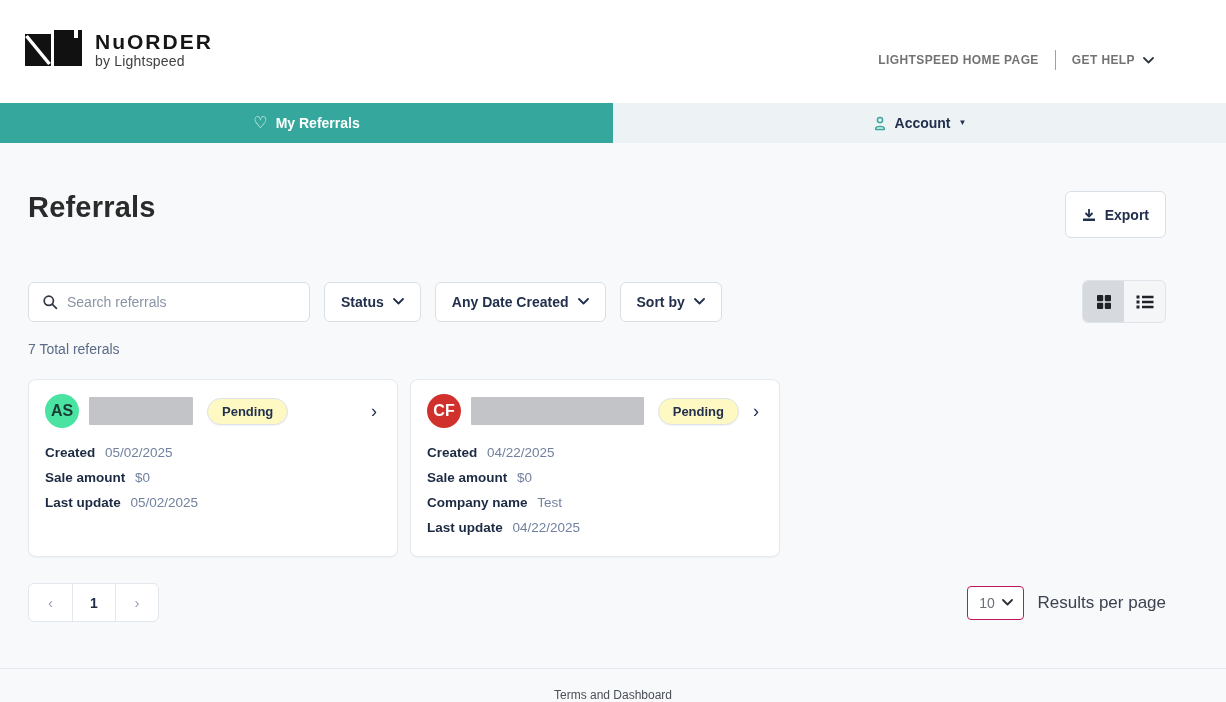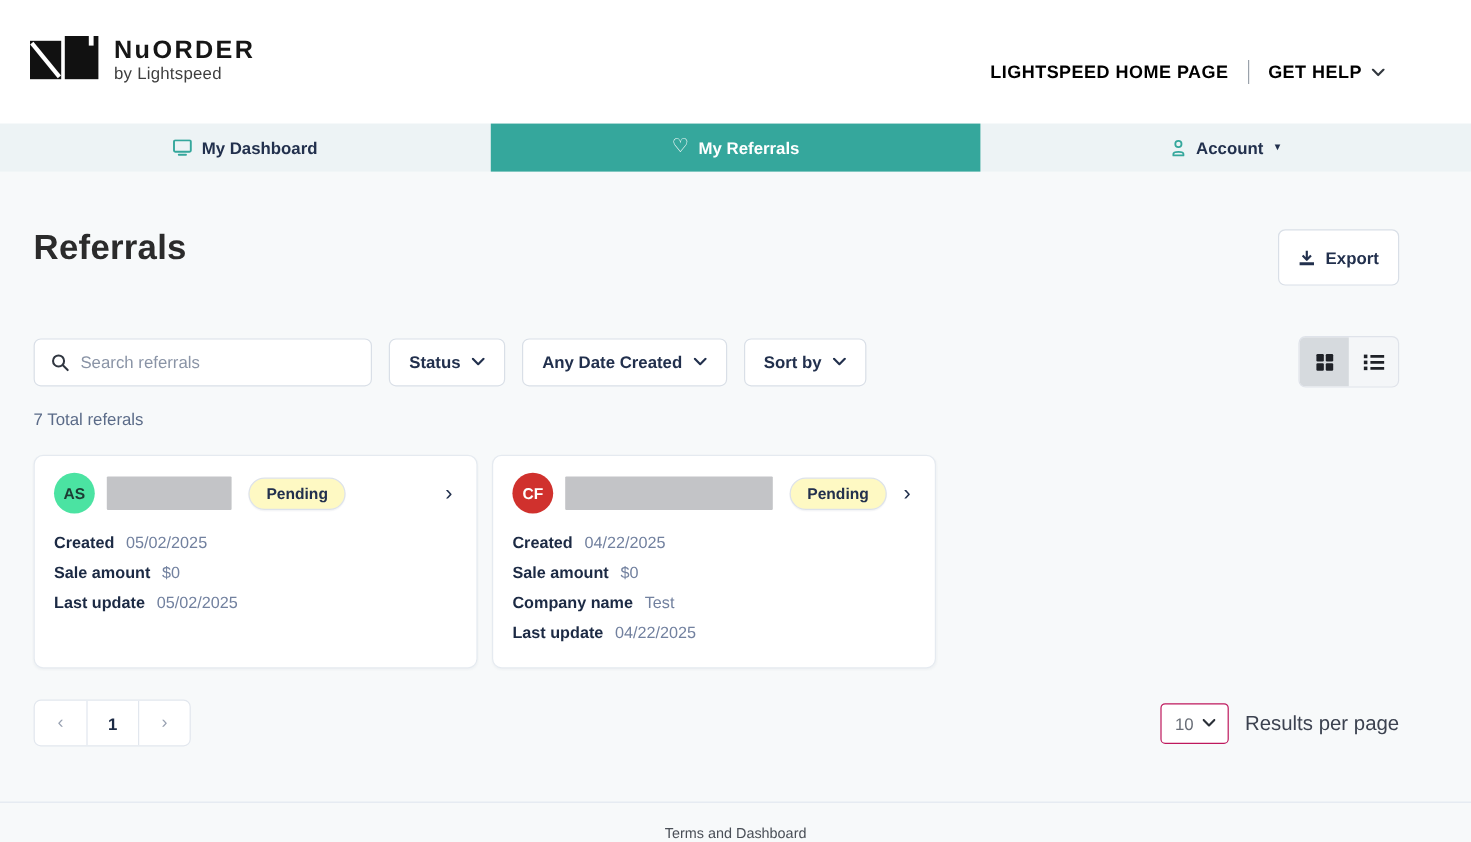--- a/index.html
+++ b/index.html
@@ -10,21 +10,21 @@
     color:#22304d;
     position:relative;
     overflow:hidden;
   }
   
   .header { position:absolute; top:0; left:0; right:0; height:103px; background:#ffffff; }
   .logo { position:absolute; left:25px; top:29px; display:flex; align-items:center; gap:12px; cursor:pointer; }
   .logo-text .brand-name { font-size:21px; font-weight:800; letter-spacing:2px; color:#161616; line-height:22px; }
   .logo-text .brand-tagline { font-size:14px; color:#3f3f3f; letter-spacing:0.2px; }
   .header-links { position:absolute; right:72px; top:50px; display:flex; align-items:center; gap:16px; }
-  .header-link { font-size:15px; font-weight:700; letter-spacing:0.4px; color:#000000; cursor:pointer; display:flex; align-items:center; gap:8px; }
+  .header-link { font-size:12px; font-weight:700; letter-spacing:0.4px; color:#737373; cursor:pointer; display:flex; align-items:center; gap:8px; }
   .header-divider { width:1px; height:20px; background:#9aa2ab; }
   
   .nav { position:absolute; top:103px; left:0; right:0; height:40px; display:flex; background:#edf3f5; }
   .nav-tab { flex:1 1 0; display:flex; align-items:center; justify-content:center; gap:8px; font-size:14px; font-weight:700; color:#22304d; cursor:pointer; }
   .nav-tab.active { background:#35a79c; color:#ffffff; }
   .nav-tab .tab-icon { display:flex; align-items:center; }
   .heart-glyph { font-size:16px; line-height:1; font-weight:400; }
   .caret-down { font-size:8px; line-height:1; }
   
   .content { position:absolute; top:143px; left:0; right:0; padding:0 60px 0 28px; }
@@ -40,21 +40,21 @@
   .filter-btn { height:40px; }
   .view-toggle { margin-left:auto; display:flex; border:1px solid #dfe3ea; border-radius:6px; overflow:hidden; height:43px; background:#f4f6f8; }
   .toggle-seg { width:41px; display:flex; align-items:center; justify-content:center; cursor:pointer; }
   .toggle-seg.active { background:#d6dade; }
   
   .total-text { margin-top:18px; font-size:14px; color:#5b6b88; }
   
   .cards-row { margin-top:22px; display:flex; gap:12px; }
   .card { width:370px; background:#ffffff; border:1px solid #e5eaf0; border-radius:8px; padding:14px 16px 16px; box-shadow:0 1px 2px rgba(20,40,80,0.04); cursor:pointer; }
   .card-head { display:flex; align-items:center; gap:10px; margin-bottom:12px; }
-  .avatar { width:34px; height:34px; border-radius:50%; display:flex; align-items:center; justify-content:center; font-size:13px; font-weight:700; flex:none; }
+  .avatar { width:34px; height:34px; border-radius:50%; display:flex; align-items:center; justify-content:center; font-size:16px; font-weight:700; flex:none; }
   .redacted { height:28px; background:#c3c4c7; border-radius:1px; }
   .redacted.w-sm { width:104px; }
   .redacted.w-lg { width:178px; }
   .status-pill { border:1px solid #dde2ea; border-radius:15px; padding:5px 14px; font-size:13px; font-weight:700; color:#22304d; background:#fef9c3; box-shadow:0 1px 1px rgba(20,40,80,0.05); margin-left:4px; }
   .card-chevron { margin-left:auto; font-size:18px; line-height:1; color:#22304d; padding:0 4px; }
   .card-line { font-size:13.5px; line-height:25px; white-space:nowrap; }
   .card-line .lbl { font-weight:700; color:#1c2a44; }
   .card-line .val { color:#72819f; margin-left:6px; }
   
   .pager-row { margin-top:26px; display:flex; align-items:center; justify-content:space-between; }
@@ -97,29 +97,20 @@
       <span>
         <svg width="11" height="7" viewBox="0 0 11 7">
             <polyline points="1,1 5.5,5.5 10,1" fill="none" stroke="#32383f" stroke-width="1.8" stroke-linecap="round" stroke-linejoin="round"></polyline>
           </svg>
       </span>
     </span>
   </div>
 </div>
 
 <div class="nav">
-  <div class="nav-tab">
-    <span class="tab-icon">
-      <svg width="16" height="14" viewBox="0 0 16 14">
-          <rect x="1" y="1" width="14" height="9.5" rx="1" fill="none" stroke="#35a79c" stroke-width="1.6"></rect>
-          <line x1="5" y1="13" x2="11" y2="13" stroke="#35a79c" stroke-width="1.6" stroke-linecap="round"></line>
-        </svg>
-    </span>
-    <span>My Dashboard</span>
-  </div>
   <div class="nav-tab active">
     <span class="tab-icon heart-glyph">♡</span>
     <span>My Referrals</span>
   </div>
   <div class="nav-tab">
     <span class="tab-icon">
       <svg width="14" height="15" viewBox="0 0 14 15">
           <circle cx="7" cy="4" r="2.6" fill="none" stroke="#35a79c" stroke-width="1.5"></circle>
           <path d="M2.8 13.5 v-1.2 c0-2.4 8.4-2.4 8.4 0 v1.2 z" fill="none" stroke="#35a79c" stroke-width="1.5" stroke-linejoin="round"></path>
         </svg>

